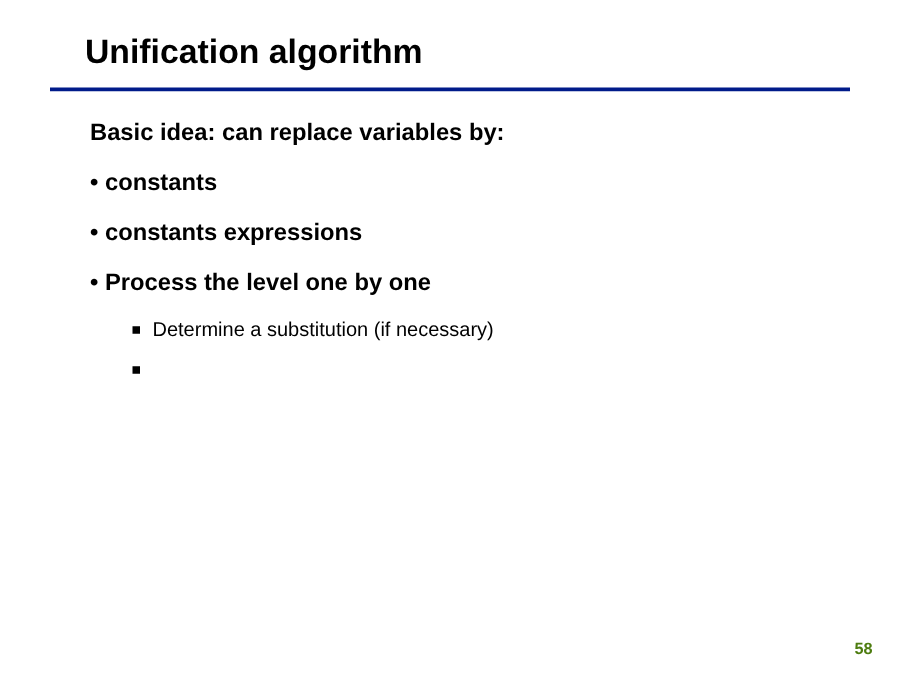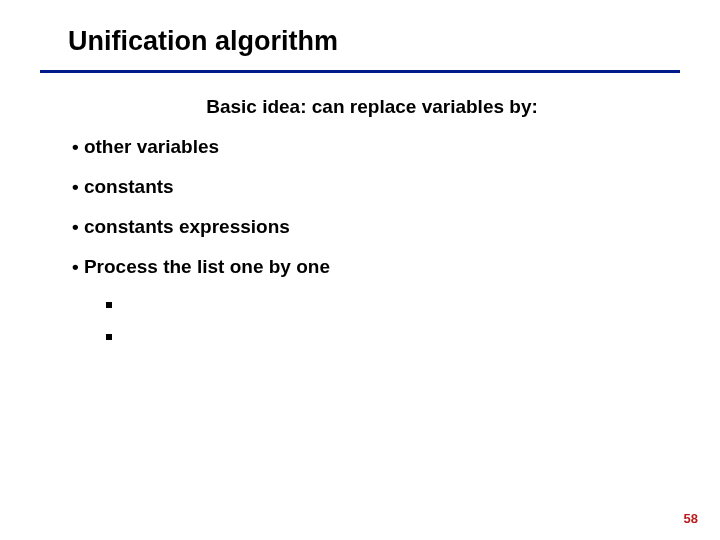--- a/index.html
+++ b/index.html
@@ -38,21 +38,20 @@
   .content {
     position: absolute;
     left: 72px;
     top: 96px;
     width: 600px;
   }
   .line-a {
     font-size: 19px;
     font-weight: bold;
     margin-bottom: 18px;
-    text-align: center;
   }
   .bullet-a {
     font-size: 19px;
     font-weight: bold;
     margin-bottom: 18px;
   }
   .bullet-a::before {
     content: "• ";
   }
   .sub {
@@ -69,39 +68,38 @@
     vertical-align: middle;
     margin-right: 10px;
     margin-top: -2px;
   }
   .pagenum {
     position: absolute;
     right: 22px;
     bottom: 14px;
     font-size: 13px;
     font-weight: bold;
-    color: #b91c1c;
+    color: #4d7c0f;
   }
 </style>
 </head>
 <body>
 
 <div class="slide">
 
   <div class="title">Unification algorithm</div>
   <div class="hr"></div>
 
   <div class="content">
     <div class="line-a">Basic idea: can replace variables by:</div>
 
-    <div class="bullet-a"><span>other variables</span></div>
     <div class="bullet-a"><span>constants</span></div>
     <div class="bullet-a"><span>constants expressions</span></div>
 
 
-    <div class="bullet-a"><span>Process the list one by one</span></div>
+    <div class="bullet-a"><span>Process the level one by one</span></div>
 
-    <div class="sub"><span class="sq"></span></div>
+    <div class="sub"><span class="sq"></span><span>Determine a substitution (if necessary)</span></div>
     <div class="sub"><span class="sq"></span></div>
   </div>
 
   <div class="pagenum">58</div>
 </div>
 
 </body></html>

